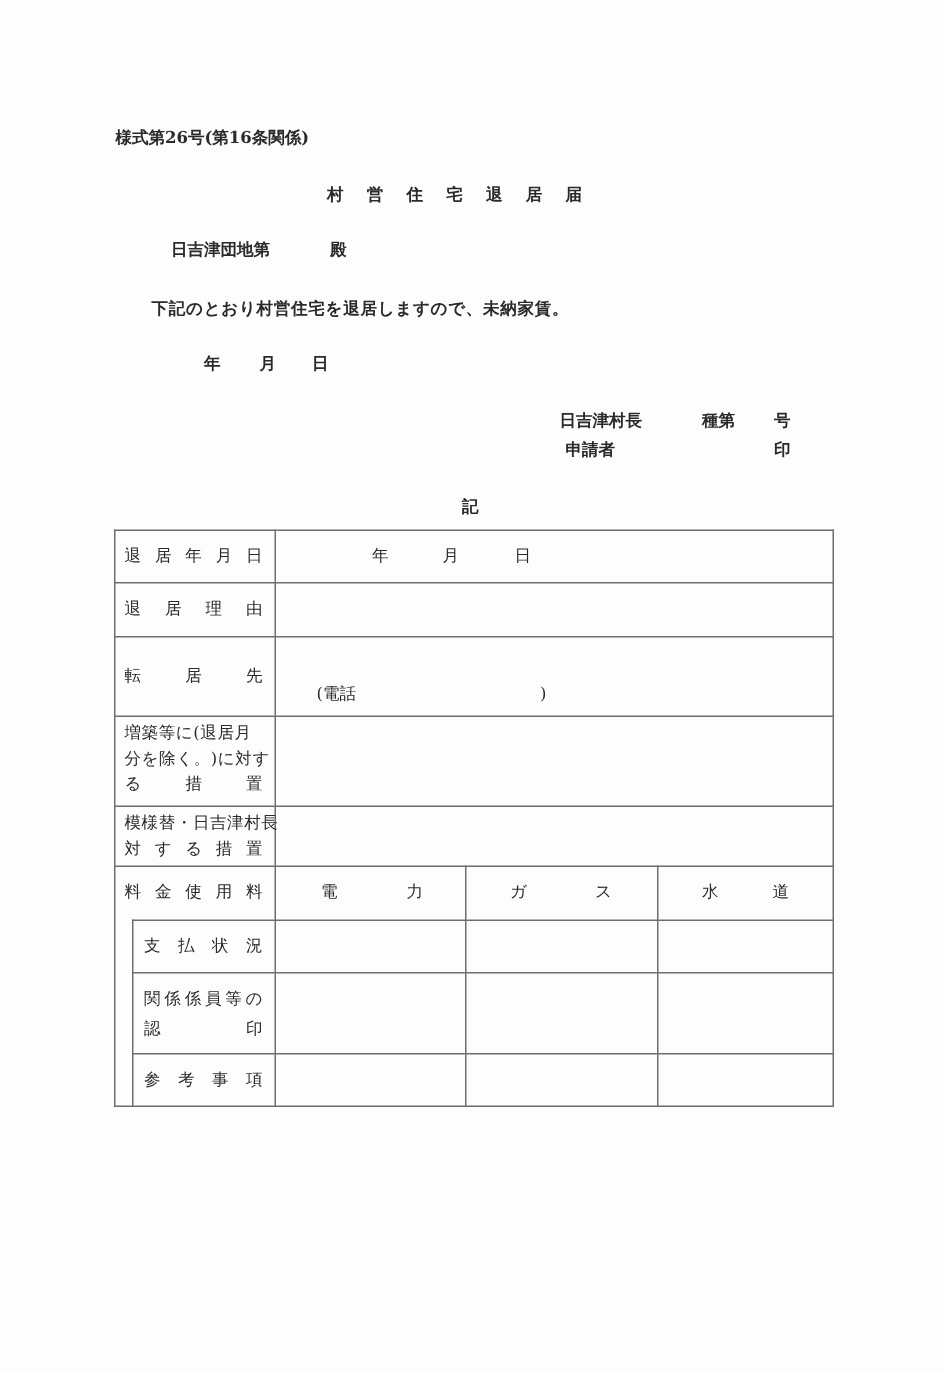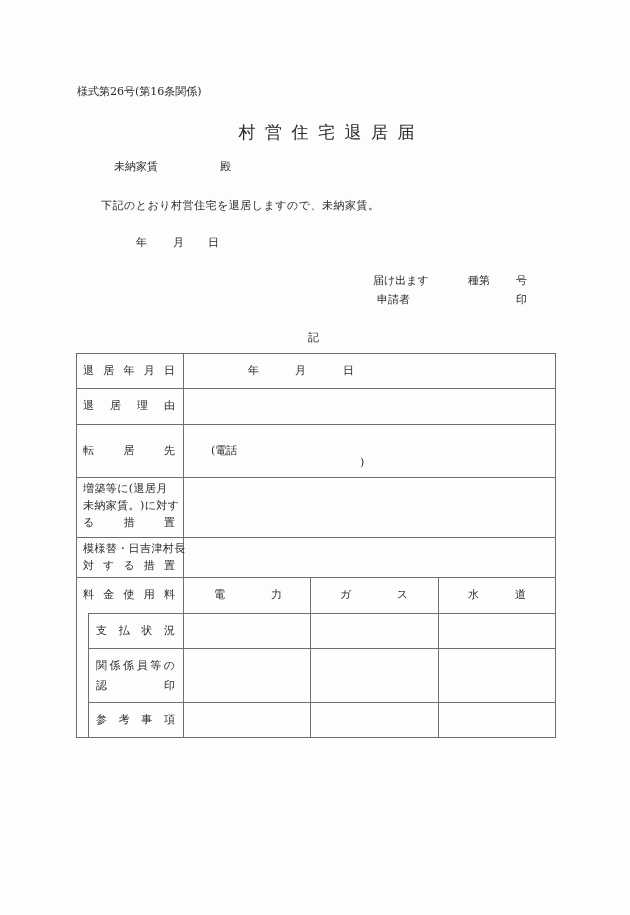--- a/index.html
+++ b/index.html
@@ -1,22 +1,22 @@
 <!DOCTYPE html>
 <html><head>
 <meta charset="utf-8">
 <style>
   html, body { margin:0; padding:0; }
   body {
     width:630px; height:915px; background:#fdfdfd; position:relative; overflow:hidden;
     font-family:"DejaVu Serif","Liberation Serif",serif; color:#2a2a2a; font-size:11px;
   }
-  .abs { position:absolute; white-space:nowrap; line-height:1; }
+  .abs { position:absolute; white-space:nowrap; line-height:1;font-weight:bold; }
   .form-number { left:77px; top:86px; font-size:11px; }
-  .title { left:229px; top:124px; font-size:17px; letter-spacing:0;text-align:right; }
+  .title { left:218px; top:124px; font-size:11px; letter-spacing:0; }
   .title span { display:inline-block; width:26.5px; }
   .addressee { left:114px; top:161px; }
   .addressee .honorific { position:absolute; left:106px; top:0; }
   .intro { left:101px; top:200px; letter-spacing:0.5px; }
   .date-line { left:136px; top:237px; }
   .date-line span { position:absolute; top:0; }
   .applicant { left:373px; top:275px; }
   .applicant span, .applicant2 span { position:absolute; top:0; }
   .applicant2 { left:373px; top:294px; }
   .ki { left:308px; top:332px; }
@@ -30,34 +30,34 @@
 </head>
 <body>
 
 <div class="abs form-number">様式第26号(第16条関係)</div>
 
 <div class="abs title">
   <span>村</span><span>営</span><span>住</span><span>宅</span><span>退</span><span>居</span><span>届</span>
 </div>
 
 <div class="abs addressee">
-  <span>未納家賃</span>
+  <span>日吉津団地第</span>
   <span class="honorific">殿</span>
 </div>
 
 <div class="abs intro">下記のとおり村営住宅を退居しますので、未納家賃。</div>
 
 <div class="abs date-line">
   <span style="left:0">年</span>
   <span style="left:37px">月</span>
   <span style="left:72px">日</span>
 </div>
 
 <div class="abs applicant">
-  <span style="left:0">届け出ます</span>
+  <span style="left:0">日吉津村長</span>
   <span style="left:95px">種第</span>
   <span style="left:143px">号</span>
 </div>
 <div class="abs applicant2">
   <span style="left:4px">申請者</span>
   <span style="left:143px">印</span>
 </div>
 
 <div class="abs ki">記</div>
 
@@ -102,27 +102,27 @@
   <span>由</span>
 </div>
 <div style="position:absolute;left:184px;top:389px;width:371px;height:35px"></div>
 
 <div class="cell-text spread" style="left:83px;top:445px;width:92px">
   <span>転</span>
   <span>居</span>
   <span>先</span>
 </div>
 <div style="position:absolute;left:184px;top:425px;width:371px;height:52px">
-  <span class="cell-text" style="left:27px;top:20px">(電話</span>
+  <span class="cell-text" style="left:27px;top:32px">(電話</span>
   <span class="cell-text" style="left:176px;top:32px">)</span>
 </div>
 
 <div style="position:absolute;left:83px;top:483px;width:92px">
   <div class="cell-text" style="position:relative;letter-spacing:0.4px">増築等に(退居月</div>
-  <div class="cell-text" style="position:relative;margin-top:6px;letter-spacing:0.4px">未納家賃。)に対す</div>
+  <div class="cell-text" style="position:relative;margin-top:6px;letter-spacing:0.4px">分を除く。)に対す</div>
   <div class="cell-text spread" style="position:relative;margin-top:6px;width:92px">
     <span>る</span>
     <span>措</span>
     <span>置</span>
   </div>
 </div>
 <div style="position:absolute;left:184px;top:478px;width:371px;height:59px"></div>
 
 <div style="position:absolute;left:83px;top:543px;width:92px">
   <div class="cell-text" style="position:relative;letter-spacing:0.4px">模様替・日吉津村長</div>

